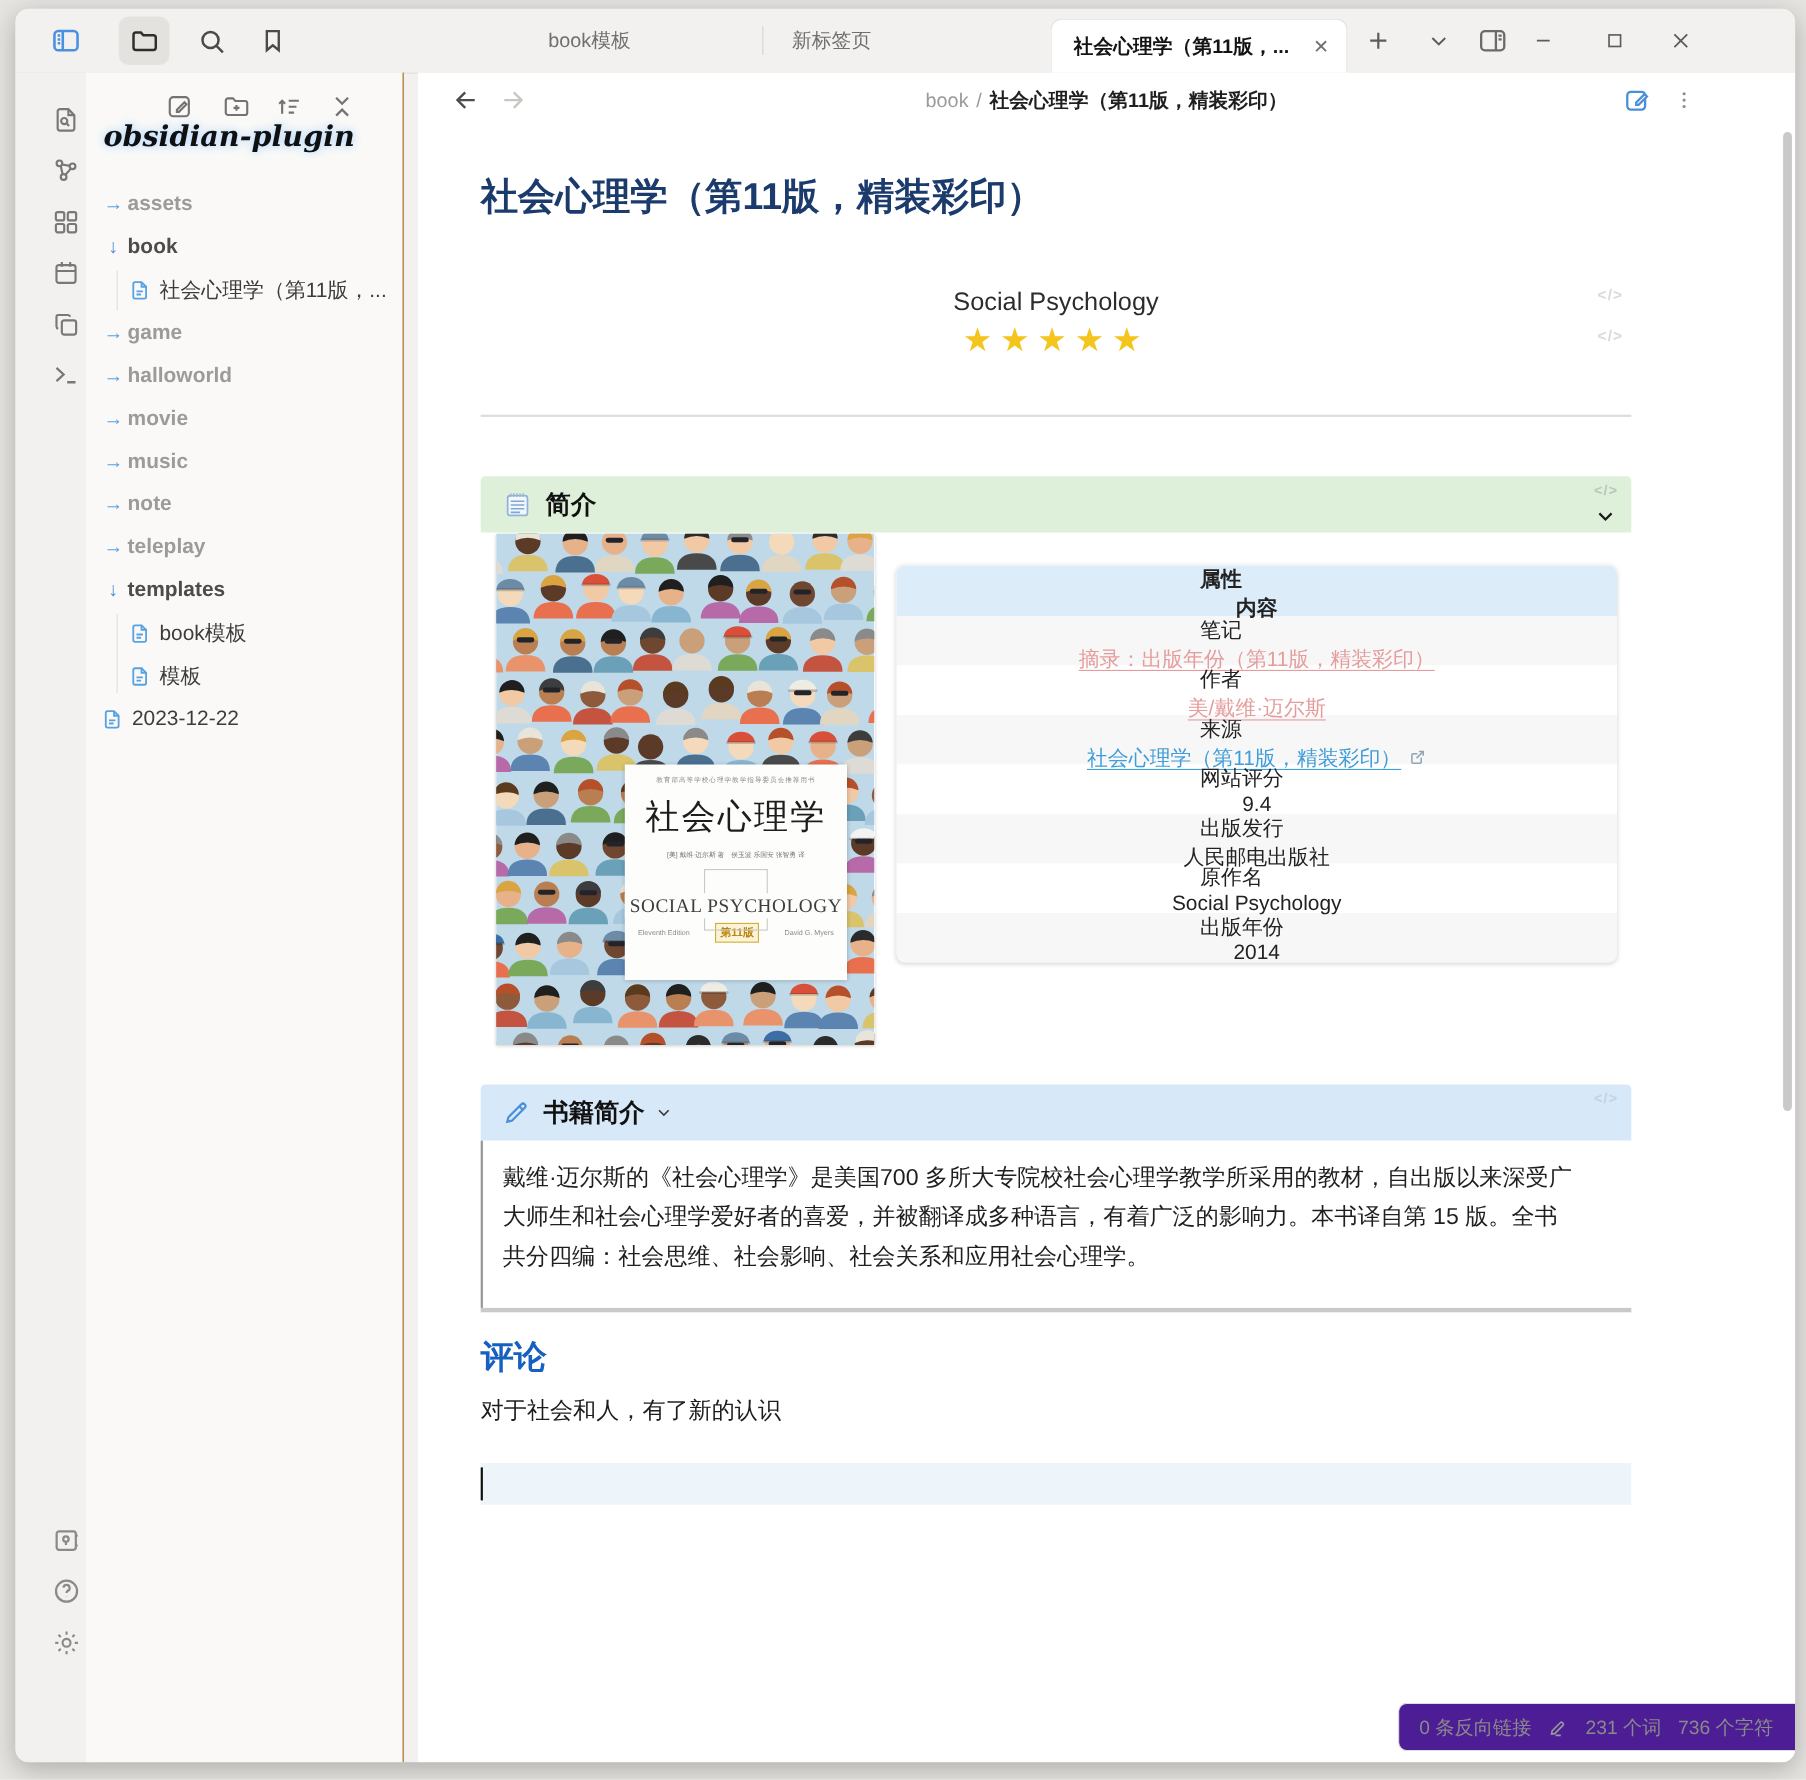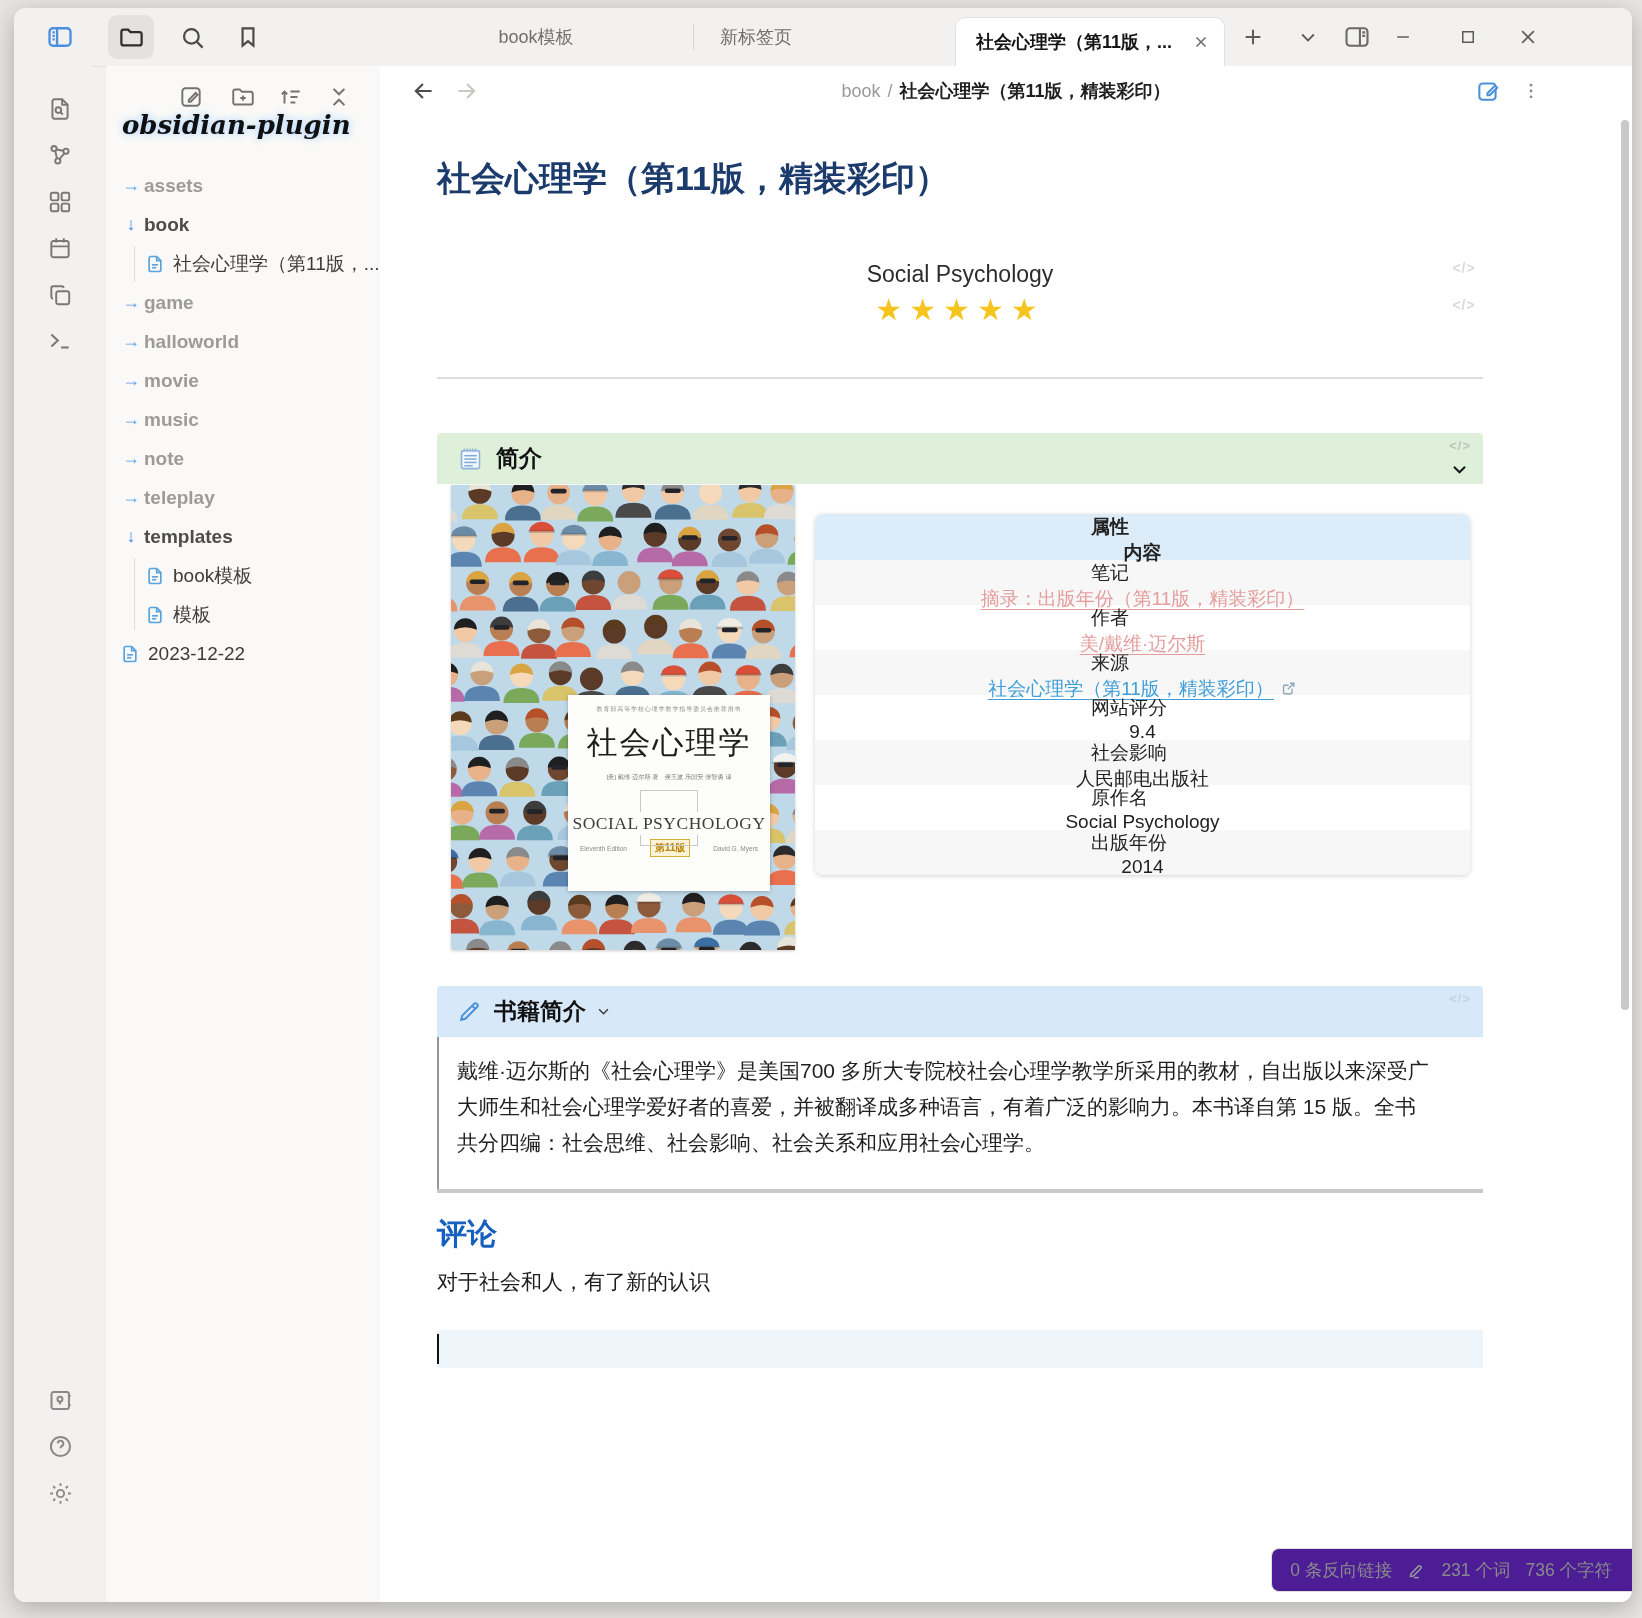--- a/index.html
+++ b/index.html
@@ -13,21 +13,21 @@
   .tab1{left:366px;width:312px;justify-content:center;}
   .tab2{left:680px;width:260px;padding-left:26px;}
   .tabdiv{position:absolute;top:16px;width:1px;height:26px;background:#d6d4d1;}
   .tab-active{position:absolute;left:941px;top:9px;width:270px;height:49px;background:#ffffff;border:1px solid #e4e2df;border-bottom:none;border-radius:10px 10px 0 0;display:flex;align-items:center;padding:0 14px 0 20px;box-sizing:border-box;}
   .tab-active .lbl{font-weight:bold;color:#141414;font-size:18px;white-space:nowrap;overflow:hidden;flex:1;}
   .winctl{position:absolute;top:14px;width:34px;height:30px;display:flex;align-items:center;justify-content:center;}
   
   .ribbon{position:absolute;left:0;top:58px;width:78px;bottom:0;background:#f2f1ef;}
   .rb-ico{position:absolute;left:31px;width:30px;height:30px;display:flex;align-items:center;justify-content:center;}
   
-  .explorer{position:absolute;left:92px;top:58px;width:288px;bottom:0;background:#faf9f7;border-right:6px solid #a16207;}
+  .explorer{position:absolute;left:64px;top:58px;width:288px;bottom:0;background:#faf9f7;border-right:1px solid #a16207;}
   .ex-ico{position:absolute;top:16px;width:30px;height:30px;display:flex;align-items:center;justify-content:center;}
   .vault-title{position:absolute;left:16px;top:44px;font-family:"DejaVu Serif","Liberation Serif",serif;font-style:italic;font-weight:bold;font-size:26px;color:#101010;text-shadow:0 0 10px #a8d2ff,0 0 3px #d9ecff;}
   .tree{position:absolute;left:0;top:100px;right:0;}
   .trow{height:39px;display:flex;align-items:center;position:relative;font-size:19px;}
   .trow .arrow{width:26px;margin-left:12px;text-align:center;color:#5ba2e6;font-weight:bold;font-size:18px;}
   .folder-collapsed{color:#9b9b9b;font-weight:bold;}
   .folder-expanded{color:#4c4c4c;font-weight:bold;}
   .frow{color:#3c3c3c;}
   .frow .ficon{margin-left:39px;margin-right:8px;display:flex;}
   .frow.root .ficon{margin-left:14px;}
@@ -832,21 +832,21 @@
               <path d="M19.5 4.5L11 13"></path>
               <path d="M17 12.5v5.5a1.5 1.5 0 0 1-1.5 1.5h-9A1.5 1.5 0 0 1 5 18V9a1.5 1.5 0 0 1 1.5-1.5H12"></path>
             </svg>
           </span></div>
     </div>
     <div class="btr">
       <div class="c1">网站评分</div>
       <div class="c2"><span>9.4</span></div>
     </div>
     <div class="btr">
-      <div class="c1">社会影响</div>
+      <div class="c1">出版发行</div>
       <div class="c2"><span>人民邮电出版社</span></div>
     </div>
     <div class="btr">
       <div class="c1">原作名</div>
       <div class="c2"><span>Social Psychology</span></div>
     </div>
     <div class="btr">
       <div class="c1">出版年份</div>
       <div class="c2"><span>2014</span></div>
     </div>

